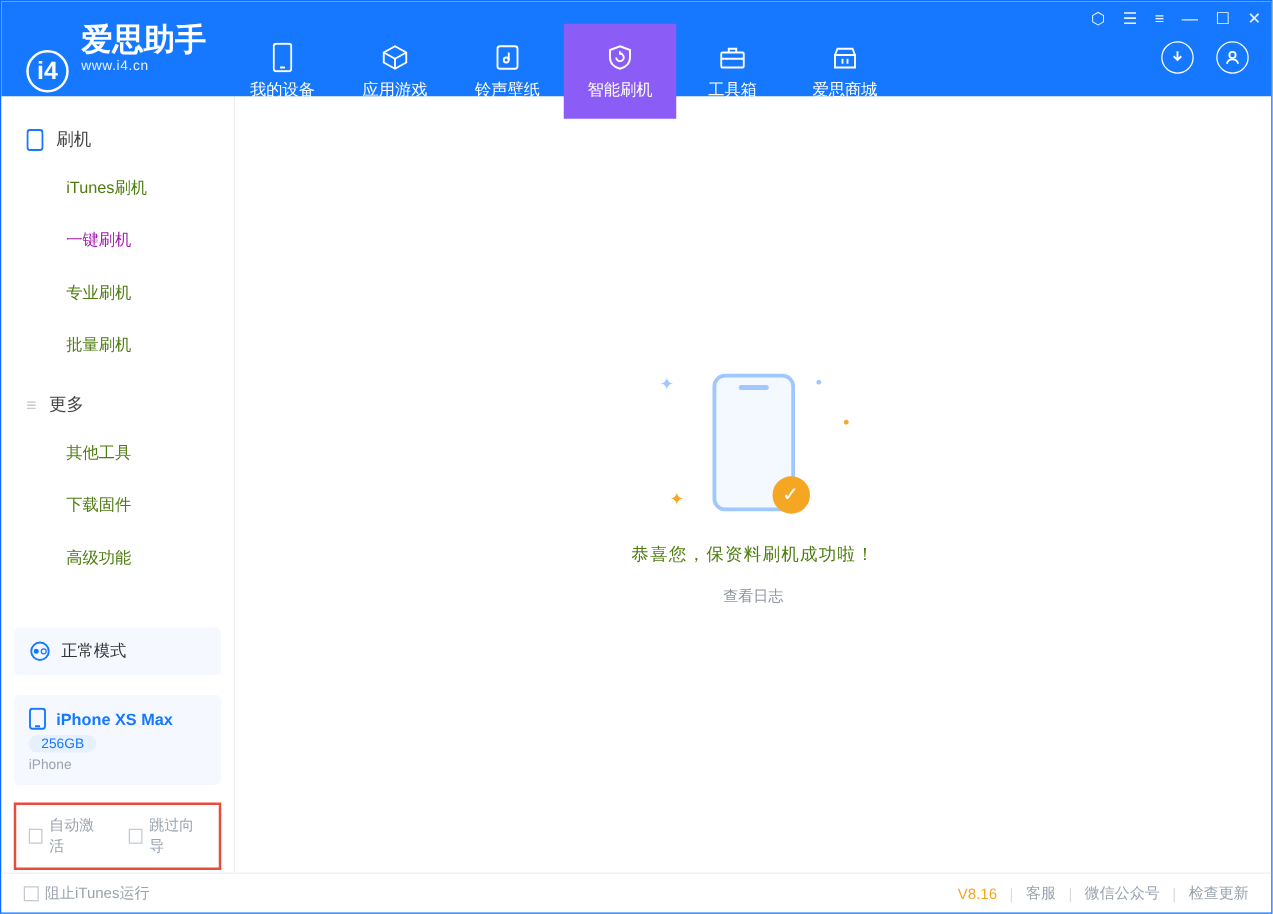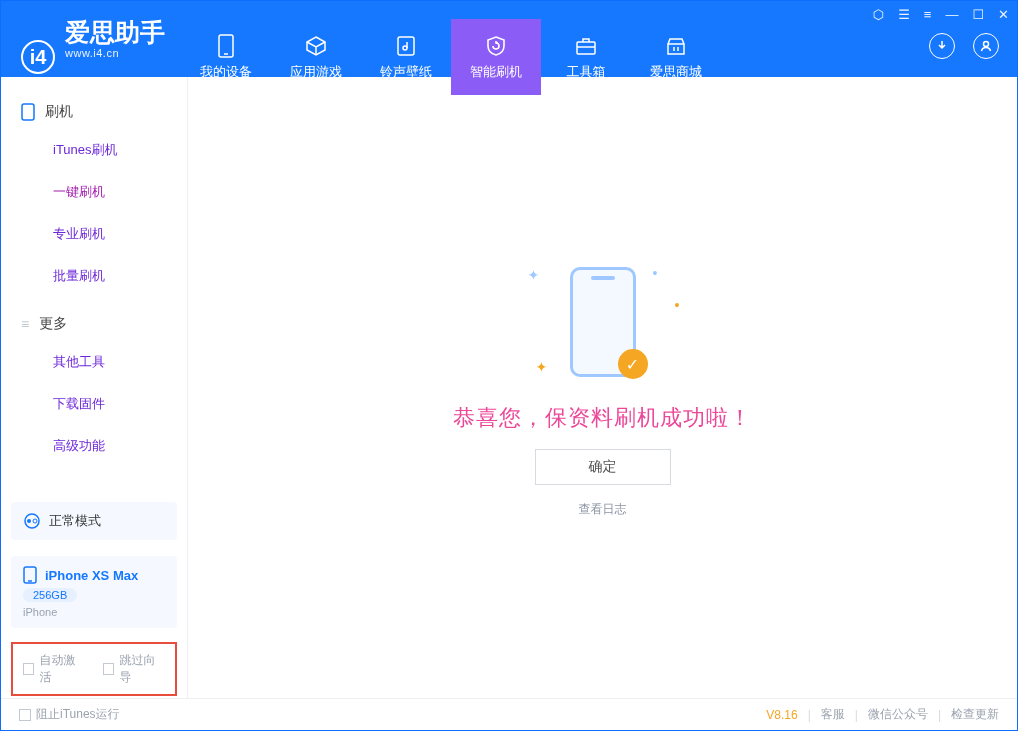--- a/index.html
+++ b/index.html
@@ -17,40 +17,40 @@
 .tab-icon { width: 24px; height: 24px; margin-bottom: 5px; display: flex; align-items: center; justify-content: center; }
 
 .win-controls { position: absolute; top: 6px; right: 8px; display: flex; gap: 14px; color: #fff; }
 .win-controls span { font-size: 13px; cursor: pointer; opacity: .9; }
 .header-icons { position: absolute; right: 18px; bottom: 18px; display: flex; gap: 18px; }
 .header-icons .circ { width: 26px; height: 26px; border: 1.5px solid #fff; border-radius: 50%; display: flex; align-items: center; justify-content: center; color: #fff; cursor: pointer; }
 
 .container { display: flex; height: calc(100% - 108px); }
 .sidebar { width: 187px; border-right: 1px solid #eef0f3; padding-top: 18px; display: flex; flex-direction: column; }
 .side-group-title { display: flex; align-items: center; gap: 10px; padding: 8px 20px; color: #444; font-size: 14px; }
-.side-item { padding: 12px 20px 12px 52px; font-size: 13px; color: #6d28d9; cursor: pointer; }
+.side-item { padding: 12px 20px 12px 52px; font-size: 13px; color: #4d7c0f; cursor: pointer; }
 .side-item.active { color: #a21caf; }
 .sidebar-spacer { flex: 1; }
 .mode-card, .device-card { margin: 8px 10px; background: #f5f9ff; border-radius: 4px; padding: 10px 12px; font-size: 13px; display: flex; gap: 8px; color: #333; }
 .device-card { flex-direction: column; align-items: flex-start; gap: 4px; }
 .device-name { color: #1578ff; font-weight: 600; display: flex; align-items: center; gap: 8px; }
 .badge { display: inline-block; background: #e6f0ff; color: #1578ff; border-radius: 10px; padding: 1px 10px; font-size: 11px; }
 .device-sub { color: #9aa3af; font-size: 11px; }
 .checks-row { border: 2px solid #e74c3c; margin: 6px 10px 2px; padding: 8px 10px; display: flex; gap: 18px; font-size: 12px; color: #9aa3af; }
 .chk { display: flex; align-items: center; gap: 5px; }
 .chkbox { width: 12px; height: 12px; border: 1px solid #c3c9d1; display: inline-block; }
 
 .main { flex: 1; position: relative; display: flex; flex-direction: column; align-items: center; justify-content: center; gap: 16px; }
 .illus { width: 170px; height: 130px; position: relative; display: flex; align-items: center; justify-content: center; }
 .phone { width: 66px; height: 110px; border: 3px solid #9ec8ff; border-radius: 10px; background: #f4f9ff; position: relative; }
 .phone::before { content: ""; position: absolute; top: 6px; left: 50%; transform: translateX(-50%); width: 24px; height: 4px; background: #9ec8ff; border-radius: 3px; }
 .check-circle { position: absolute; bottom: 8px; right: 40px; width: 30px; height: 30px; background: #f5a623; border-radius: 50%; display: flex; align-items: center; justify-content: center; color: #fff; font-size: 16px; }
 .spark { position: absolute; color: #9ec8ff; font-size: 14px; }
 .spark.s1 { top: 10px; left: 10px; } .spark.s2 { top: 40px; right: 8px; color:#f5a623; } .spark.s3 { bottom: 12px; left: 18px; color:#f5a623; } .spark.s4 { top: 8px; right: 30px; }
-.main-msg { font-size: 22px; color: #ec4899; letter-spacing: 1px; }
+.main-msg { font-size: 14px; color: #4d7c0f; letter-spacing: 1px; }
 .ok-btn { border: 1px solid #d7dbe0; background: #fff; width: 136px; height: 36px; font-size: 14px; color: #555; cursor: pointer; }
 .log-link { color: #8b95a3; font-size: 12px; cursor: pointer; }
 
 .footer { height: 32px; border-top: 1px solid #eef0f3; display: flex; align-items: center; padding: 0 18px; font-size: 12px; color: #9aa3af; }
 .footer .left { display: flex; align-items: center; gap: 6px; }
 .footer .right { margin-left: auto; display: flex; align-items: center; gap: 10px; }
 .footer .sep { color: #d7dbe0; }
 .footer .ver { color: #f5a623; }
 .footer a { color: #9aa3af; cursor: pointer; }
 
@@ -206,21 +206,20 @@
   <div class="main">
     <div class="illus">
       <span class="spark s1">✦</span>
       <span class="spark s2">•</span>
       <span class="spark s3">✦</span>
       <span class="spark s4">•</span>
       <div class="phone"></div>
       <div class="check-circle">✓</div>
     </div>
     <div class="main-msg">恭喜您，保资料刷机成功啦！</div>
-    <button class="ok-btn">确定</button>
     <a class="log-link">查看日志</a>
   </div>
 </div>
 
 <div class="footer">
   <div class="left">
     <label class="chk">
         <span class="chkbox"></span>
         <span>阻止iTunes运行</span>
       </label>

